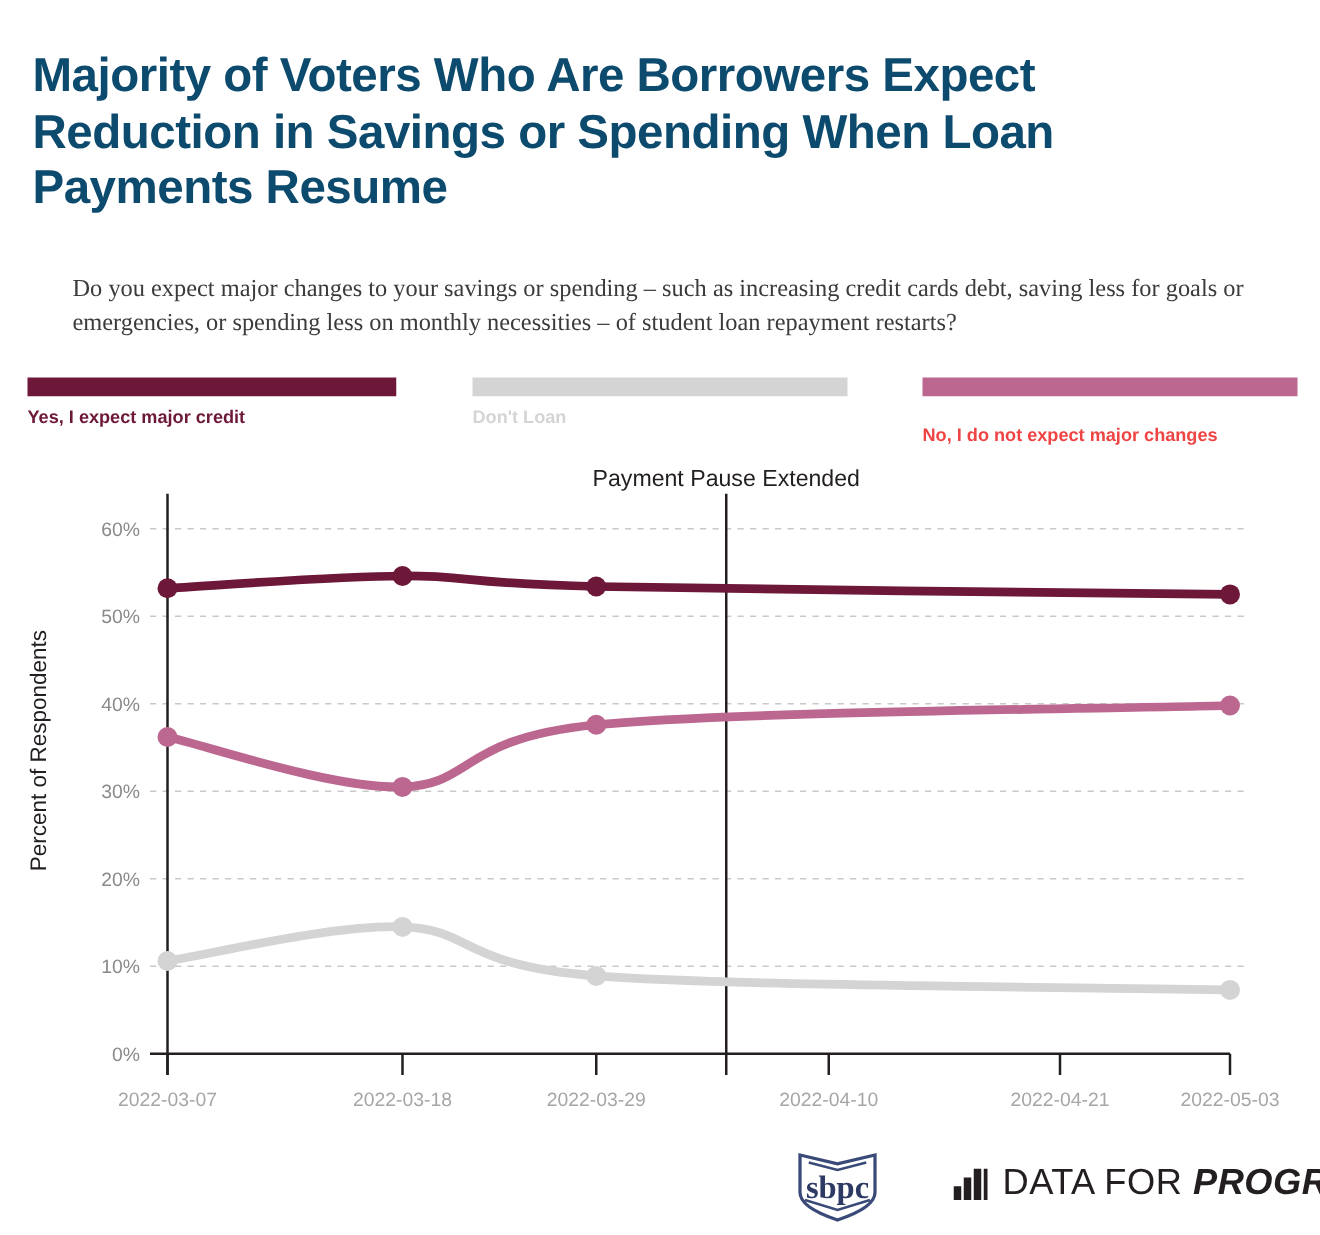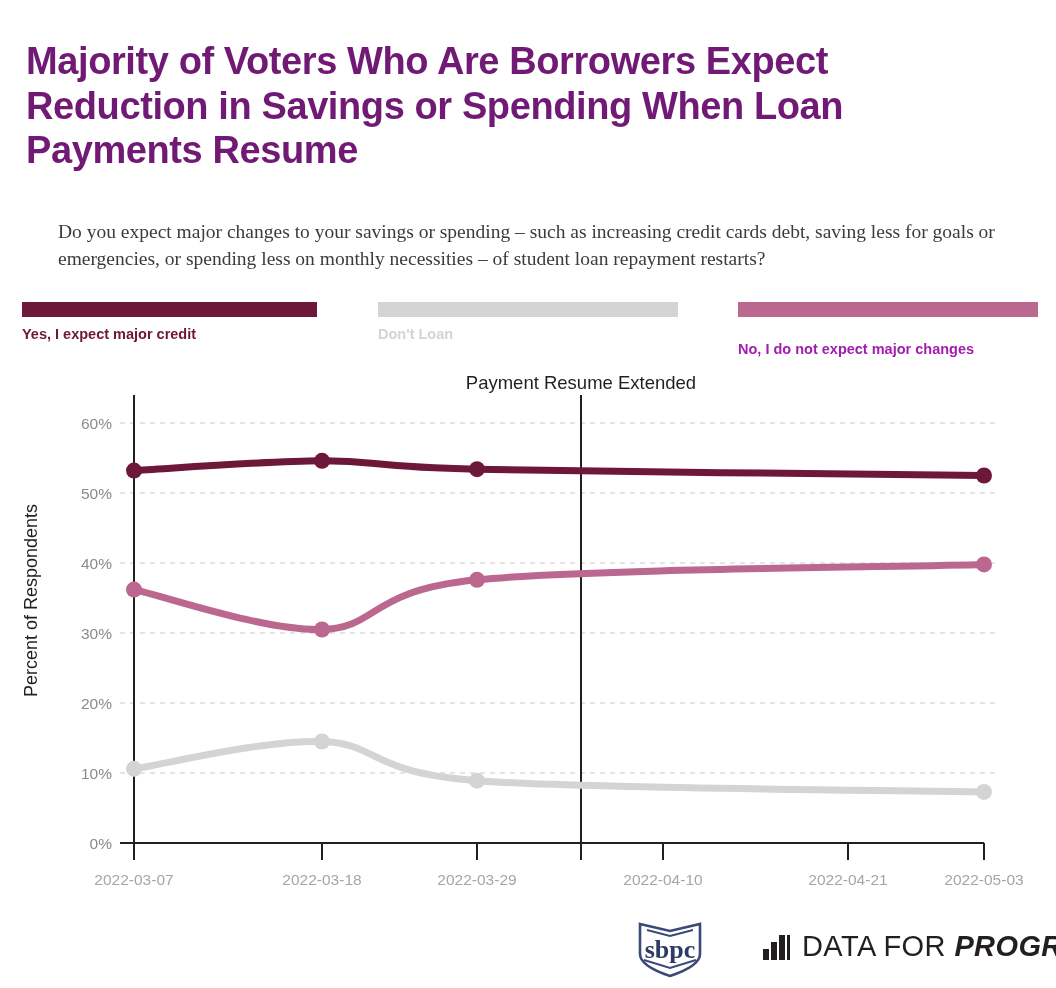--- a/index.html
+++ b/index.html
@@ -26,21 +26,21 @@
   .title {
     position: absolute;
     left: 26px;
     top: 14px;
     width: 960px;
     font-family: "Liberation Sans", sans-serif;
     font-weight: bold;
     font-size: 38px;
     line-height: 1.17;
     letter-spacing: -0.4px;
-    color: #701a75;
+    color: #0c4a6e;
   }
   .subtitle {
     position: absolute;
     left: 26px;
     top: 198px;
     width: 950px;
     font-family: "Liberation Serif", serif;
     font-size: 19.5px;
     line-height: 1.42;
     color: #3b3b3b;
@@ -163,26 +163,26 @@
     <div class="legend-item" id="legend-item-0">
       <div class="legend-swatch" id="sw0" style="background: rgb(109, 23, 57);"></div>
       <div class="legend-label" id="lb0" style="color: rgb(109, 23, 57);">Yes, I expect major credit</div>
     </div>
     <div class="legend-item" id="legend-item-1">
       <div class="legend-swatch" id="sw1" style="background: rgb(212, 212, 212);"></div>
       <div class="legend-label" id="lb1" style="color: rgb(212, 212, 212);">Don't Loan</div>
     </div>
     <div class="legend-item" id="legend-item-2">
       <div class="legend-swatch" id="sw2" style="background: rgb(188, 103, 144);"></div>
-      <div class="legend-label" id="lb2" style="color: #a21caf; margin-top: 24px;">No, I do not expect major changes</div>
+      <div class="legend-label" id="lb2" style="color: #ef4444; margin-top: 24px;">No, I do not expect major changes</div>
     </div>
   </div>
 
   <div class="chart-wrap">
-    <div class="annotation-label">Payment Resume Extended</div>
+    <div class="annotation-label">Payment Pause Extended</div>
     <div class="ylabel">Percent of Respondents</div>
     <svg class="plot" id="plot-svg" width="1056" height="520">
         <text x="112" y="476.5" class="ytick">0%</text>
         <line x1="120" y1="401" x2="998" y2="401" stroke="#c9c9c9" stroke-width="1.2" stroke-dasharray="5 5"></line>
         <text x="112" y="406.5" class="ytick">10%</text>
         <line x1="120" y1="331" x2="998" y2="331" stroke="#c9c9c9" stroke-width="1.2" stroke-dasharray="5 5"></line>
         <text x="112" y="336.5" class="ytick">20%</text>
         <line x1="120" y1="261" x2="998" y2="261" stroke="#c9c9c9" stroke-width="1.2" stroke-dasharray="5 5"></line>
         <text x="112" y="266.5" class="ytick">30%</text>
         <line x1="120" y1="191" x2="998" y2="191" stroke="#c9c9c9" stroke-width="1.2" stroke-dasharray="5 5"></line>

